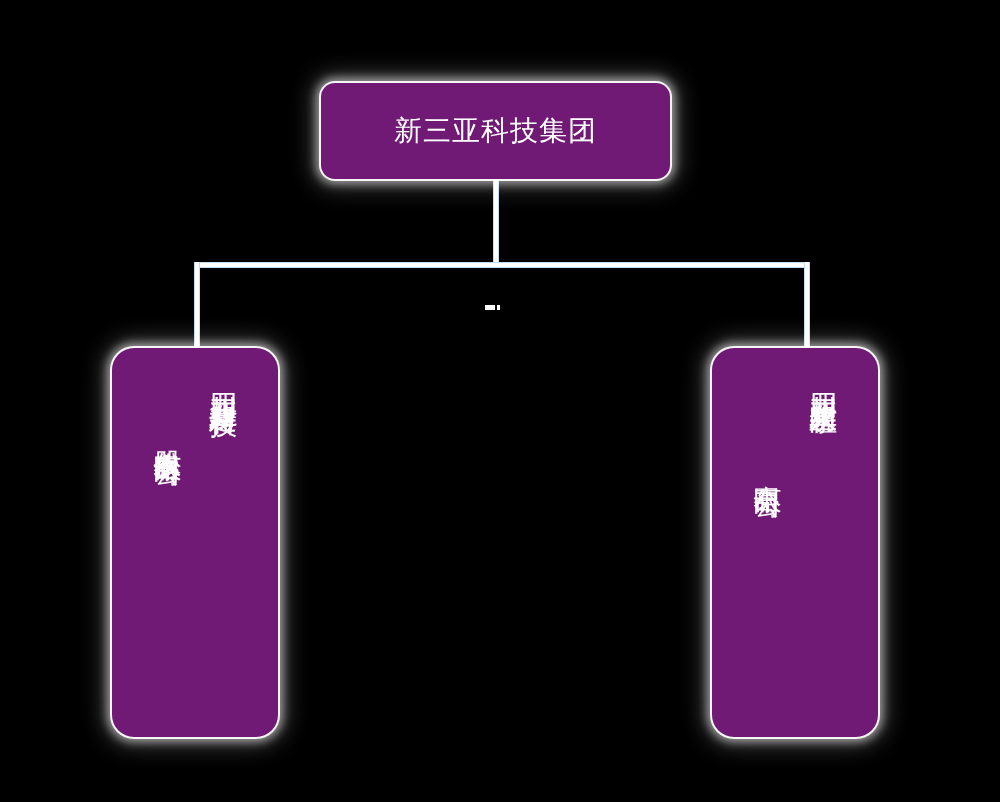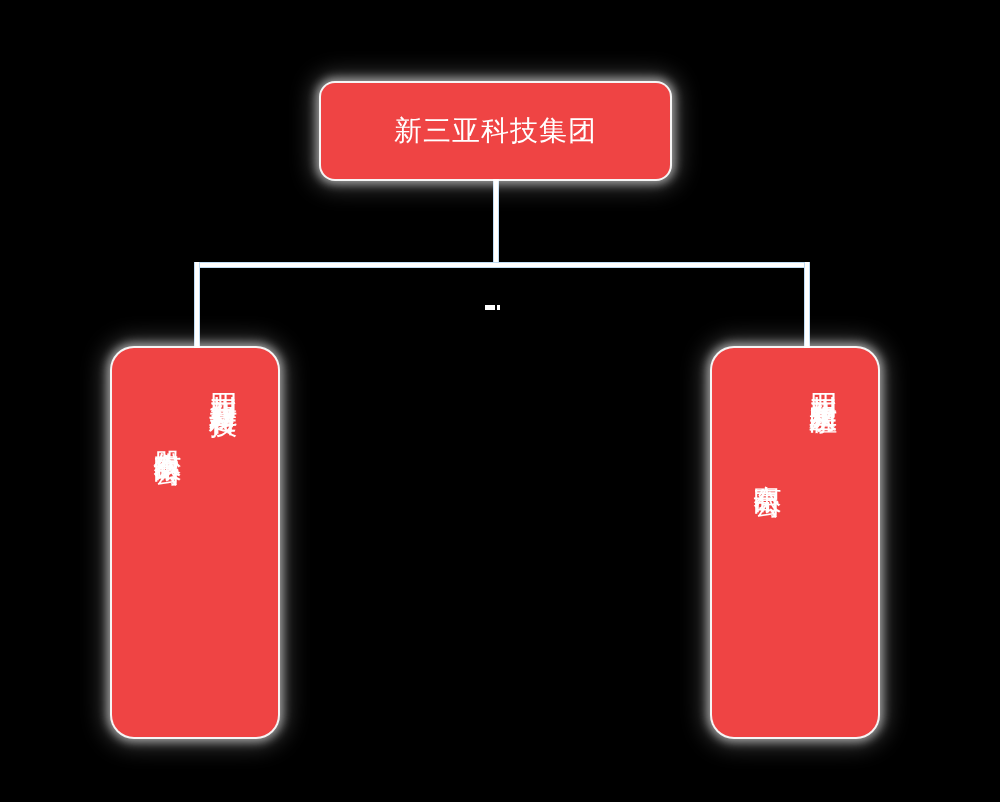--- a/index.html
+++ b/index.html
@@ -76,21 +76,21 @@
     left: 12px;
     top: 0;
     width: 3px;
     height: 5px;
     background: #ffffff;
   }
 
   
   .node {
     position: absolute;
-    background: #ef4444;
+    background: #701a75;
     color: #ffffff;
     box-sizing: border-box;
     display: flex;
     align-items: center;
     justify-content: center;
     
     box-shadow:
       0 0 0 2px rgba(255,255,255,0.92),
       0 0 10px 5px rgba(255,255,255,0.55),
       0 0 22px 10px rgba(255,255,255,0.22);

